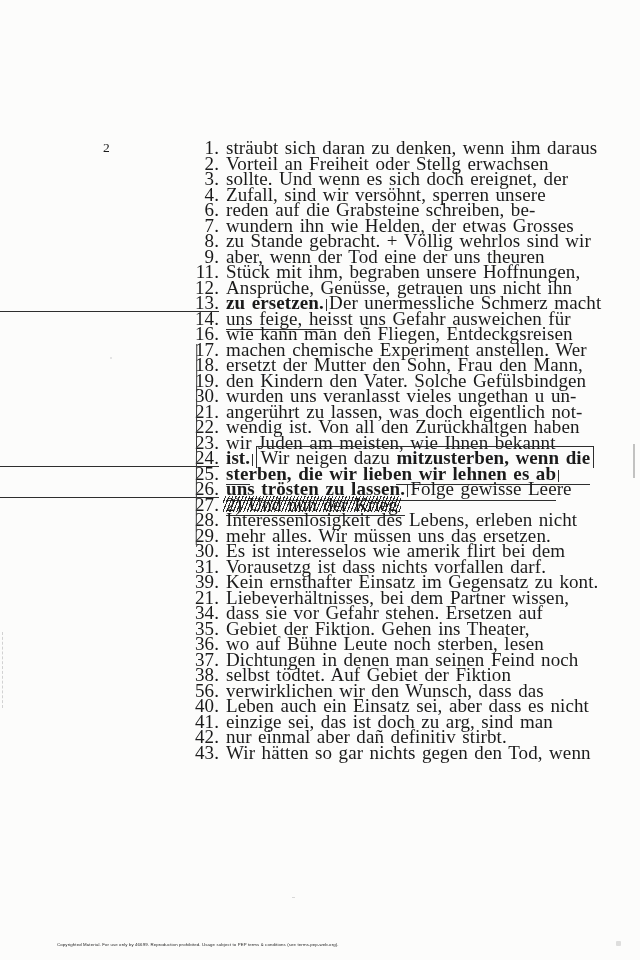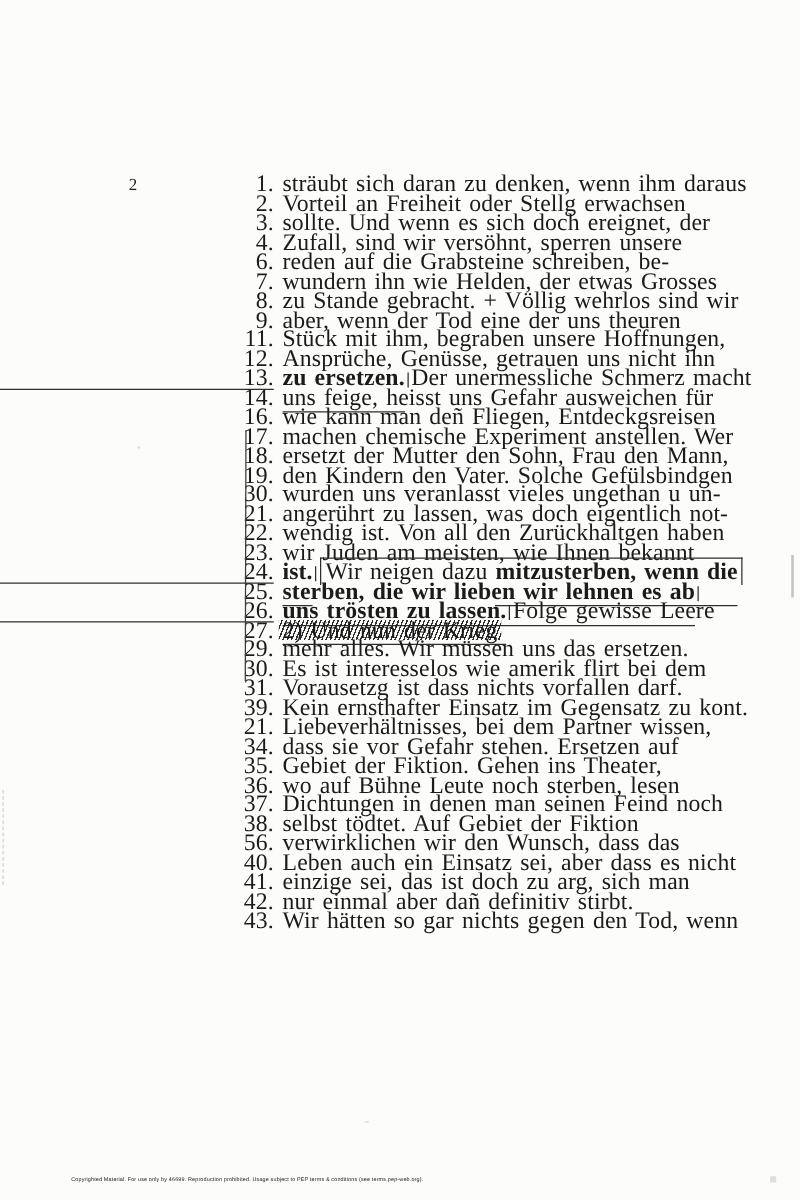--- a/index.html
+++ b/index.html
@@ -76,33 +76,34 @@
       <div class="line"><span class="num">18.</span><span class="txt"><span>ersetzt der Mutter den Sohn, Frau den Mann,</span></span></div>
       <div class="line"><span class="num">19.</span><span class="txt"><span>den Kindern den Vater. Solche Gefülsbindgen</span></span></div>
       <div class="line"><span class="num">30.</span><span class="txt"><span>wurden uns veranlasst vieles ungethan u un-</span></span></div>
       <div class="line"><span class="num">21.</span><span class="txt"><span>angerührt zu lassen, was doch eigentlich not-</span></span></div>
       <div class="line"><span class="num">22.</span><span class="txt"><span>wendig ist. Von all den Zurückhaltgen haben</span></span></div>
       <div class="line"><span class="num">23.</span><span class="txt"><span>wir Juden am meisten, wie Ihnen bekannt</span></span></div>
       <div class="line"><span class="num numu">24.</span><span class="txt"><span class="u">ist.</span><span class="vbar"></span><span class="boxseg"><span>Wir neigen dazu </span><span class="u">mitzusterben, wenn die</span></span></span></div>
       <div class="line"><span class="num">25.</span><span class="txt"><span class="u">sterben, die wir lieben wir lehnen es ab</span><span class="vbar"></span></span></div>
       <div class="line"><span class="num numu">26.</span><span class="txt"><span class="u">uns trösten zu lassen.</span><span class="vbar"></span><span>Folge gewisse Leere</span></span></div>
       <div class="line"><span class="num">27.</span><span class="txt"><span class="strike">2) Und nun der Krieg</span></span></div>
+      <div class="line"><span class="num">28.</span><span class="txt"><span>Interessenlosigkeit des Lebens, erleben nicht</span></span></div>
       <div class="line"><span class="num">29.</span><span class="txt"><span>mehr alles. Wir müssen uns das ersetzen.</span></span></div>
       <div class="line"><span class="num">30.</span><span class="txt"><span>Es ist interesselos wie amerik flirt bei dem</span></span></div>
       <div class="line"><span class="num">31.</span><span class="txt"><span>Vorausetzg ist dass nichts vorfallen darf.</span></span></div>
       <div class="line"><span class="num">39.</span><span class="txt"><span>Kein ernsthafter Einsatz im Gegensatz zu kont.</span></span></div>
       <div class="line"><span class="num">21.</span><span class="txt"><span>Liebeverhältnisses, bei dem Partner wissen,</span></span></div>
       <div class="line"><span class="num">34.</span><span class="txt"><span>dass sie vor Gefahr stehen. Ersetzen auf</span></span></div>
       <div class="line"><span class="num">35.</span><span class="txt"><span>Gebiet der Fiktion. Gehen ins Theater,</span></span></div>
       <div class="line"><span class="num">36.</span><span class="txt"><span>wo auf Bühne Leute noch sterben, lesen</span></span></div>
       <div class="line"><span class="num">37.</span><span class="txt"><span>Dichtungen in denen man seinen Feind noch</span></span></div>
       <div class="line"><span class="num">38.</span><span class="txt"><span>selbst tödtet. Auf Gebiet der Fiktion</span></span></div>
       <div class="line"><span class="num">56.</span><span class="txt"><span>verwirklichen wir den Wunsch, dass das</span></span></div>
       <div class="line"><span class="num">40.</span><span class="txt"><span>Leben auch ein Einsatz sei, aber dass es nicht</span></span></div>
-      <div class="line"><span class="num">41.</span><span class="txt"><span>einzige sei, das ist doch zu arg, sich man</span></span></div>
+      <div class="line"><span class="num">41.</span><span class="txt"><span>einzige sei, das ist doch zu arg, sind man</span></span></div>
       <div class="line"><span class="num">42.</span><span class="txt"><span>nur einmal aber dañ definitiv stirbt.</span></span></div>
       <div class="line"><span class="num">43.</span><span class="txt"><span>Wir hätten so gar nichts gegen den Tod, wenn</span></span></div>
     </div>
 
   <div class="bracket-left"></div>
 
   <div class="edge-right"></div>
   <div class="edge-left"></div>
   <div class="speck-a"></div>
   <div class="speck-b"></div>

